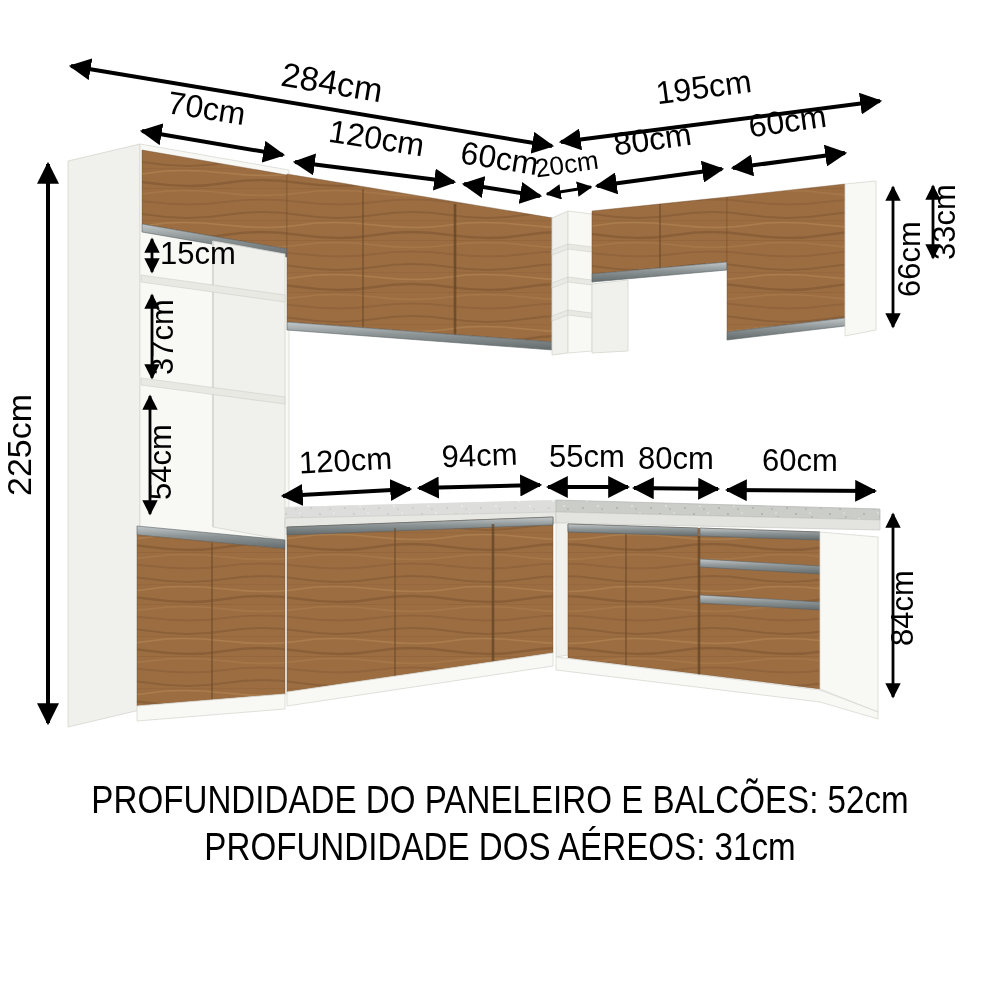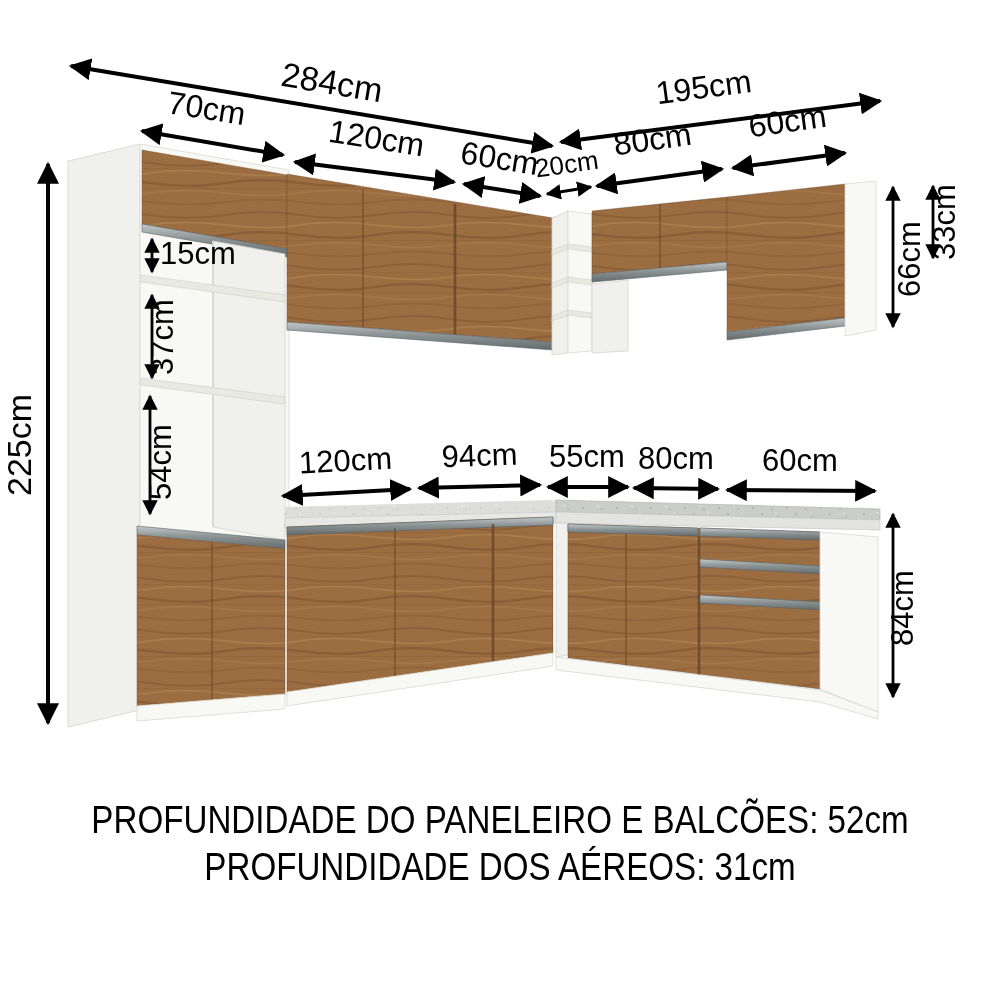--- a/index.html
+++ b/index.html
@@ -15,21 +15,21 @@
   .seam{stroke:#6b4828;stroke-opacity:.55;stroke-width:2;fill:none;}
   .seamw{stroke:#5e4123;stroke-opacity:.7;stroke-width:2.6;fill:none;}
   .gran{fill:url(#granite);stroke:#b2b4b0;stroke-width:.7;}
   .granlight{fill:url(#granite);}
   
   .dl{stroke:#000;stroke-width:4;fill:none;}
   .ds{stroke:#000;stroke-width:2.8;fill:none;}
   text.dim{fill:#000;font-weight:400;}
   .t34{font-size:34px;} .t32{font-size:32px;} .t31{font-size:31px;} .t26{font-size:26px;}
   
-  .footer{position:absolute;top:796px;left:0;width:1000px;text-align:center;color:#000;}
+  .footer{position:absolute;top:776px;left:0;width:1000px;text-align:center;color:#000;}
   .fline{font-size:39px;line-height:47px;transform:scaleX(.85);transform-origin:50% 50%;white-space:nowrap;}
 </style>
 </head>
 <body>
 
 <div class="stage">
 <svg width="1000" height="1000" viewBox="0 0 1000 1000">
   <defs>
     <pattern id="wood" width="150" height="52" patternUnits="userSpaceOnUse">
       <rect width="150" height="52" fill="#9c6d41"></rect>

